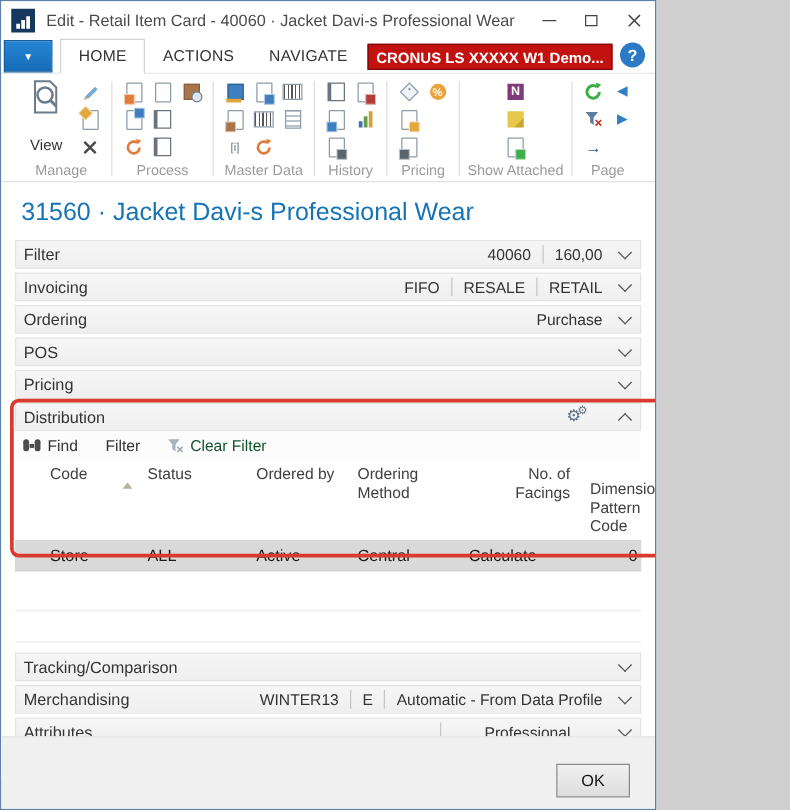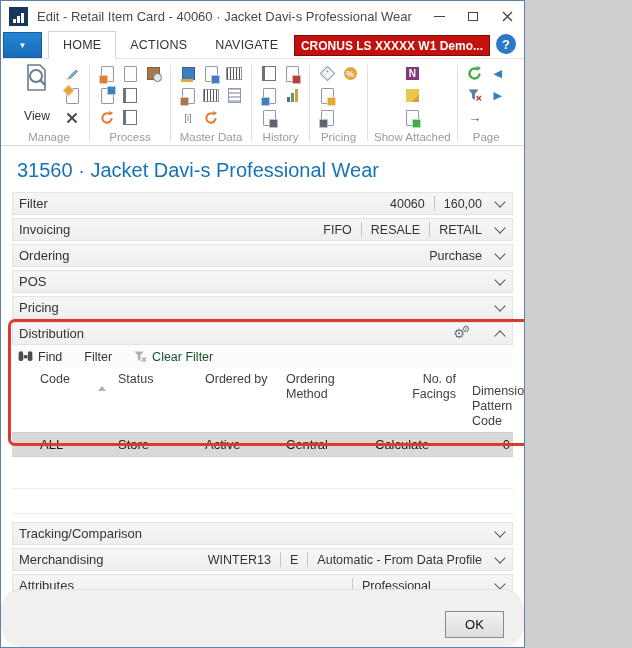--- a/index.html
+++ b/index.html
@@ -90,21 +90,21 @@
   .drow{background:#d9d9d9;border-bottom:1px solid #cfcfcf;}
   .drow .dc{font-size:13px;color:#1a1a1a;padding:4px 4px 4px 0;height:23px;box-sizing:border-box;}
   .dc.right{text-align:right;padding-right:18px;}
   .gear-ic{color:#5f6f7f;line-height:1;margin-right:12px;display:flex;align-items:flex-start;font-family:"DejaVu Sans",sans-serif;}
   .gear-ic .g1{font-size:13px;}.gear-ic .g2{font-size:9px;margin:-2px 0 0 -3px;}
   .red-annotation{position:absolute;left:7px;top:172px;width:613px;height:121px;border:3px solid #da3b30;
                   border-radius:7px;pointer-events:none;z-index:50;}
   .empty-zone{margin:7px 11px 8px 11px;}
   .empty-zone .ez{height:24px;border-bottom:1px solid #ececec;}
   
-  .footer{position:absolute;left:0;right:0;bottom:0;height:57px;background:#f0f0f0;border-top:1px solid #e3e3e3;border-radius:21px;}
+  .footer{position:absolute;left:0;right:0;bottom:0;height:57px;background:#f0f0f0;border-top:1px solid #e3e3e3;}
   .okbtn{position:absolute;right:20px;top:21px;width:57px;height:25px;background:linear-gradient(#f1f1f1,#dddddd);
          border:1px solid #8a8a8a;font-size:13px;color:#111;display:flex;align-items:center;justify-content:center;}
   svg{display:block;}
 </style>
 </head>
 <body>
 
 <div class="window">
 
   <div class="titlebar">
@@ -463,22 +463,22 @@
           </div>
         <div class="hc right">
             <span><span>No. of</span><br><span>Facings</span></span>
           </div>
         <div class="hc" style="padding-left:12px;margin-top:12px;">
             <span><span>Dimension</span><br><span>Pattern Code</span></span>
           </div>
       </div>
 
       <div class="dist-grid drow">
+        <div class="dc">Store</div>
         <div class="dc">ALL</div>
-        <div class="dc">Store</div>
         <div class="dc">Active</div>
         <div class="dc">Central</div>
         <div class="dc">Calculate</div>
         <div class="dc right">0</div>
         <div class="dc"></div>
       </div>
     </div>
 
     <div class="red-annotation" style="top: 173px;"></div>
 
@@ -503,21 +503,21 @@
         <span class="sep"></span>
         <span>Automatic - From Data Profile</span>
         <span class="chev down"></span>
       </span>
     </div>
 
     <div class="ft">
       <span class="ft-label">Attributes</span>
       <span class="ft-vals">
         <span class="sep"></span>
-        <span style="min-width:120px;text-align:left;">Professional</span>
+        <span style="min-width:120px;text-align:center;">Professional</span>
         <span class="chev down"></span>
       </span>
     </div>
 
     <div class="ft">
       <span class="ft-label">Warehouse</span>
       <span class="ft-vals">
         <span class="sep"></span>
         <span style="min-width:38px;"></span>
         <span class="chev down"></span>

